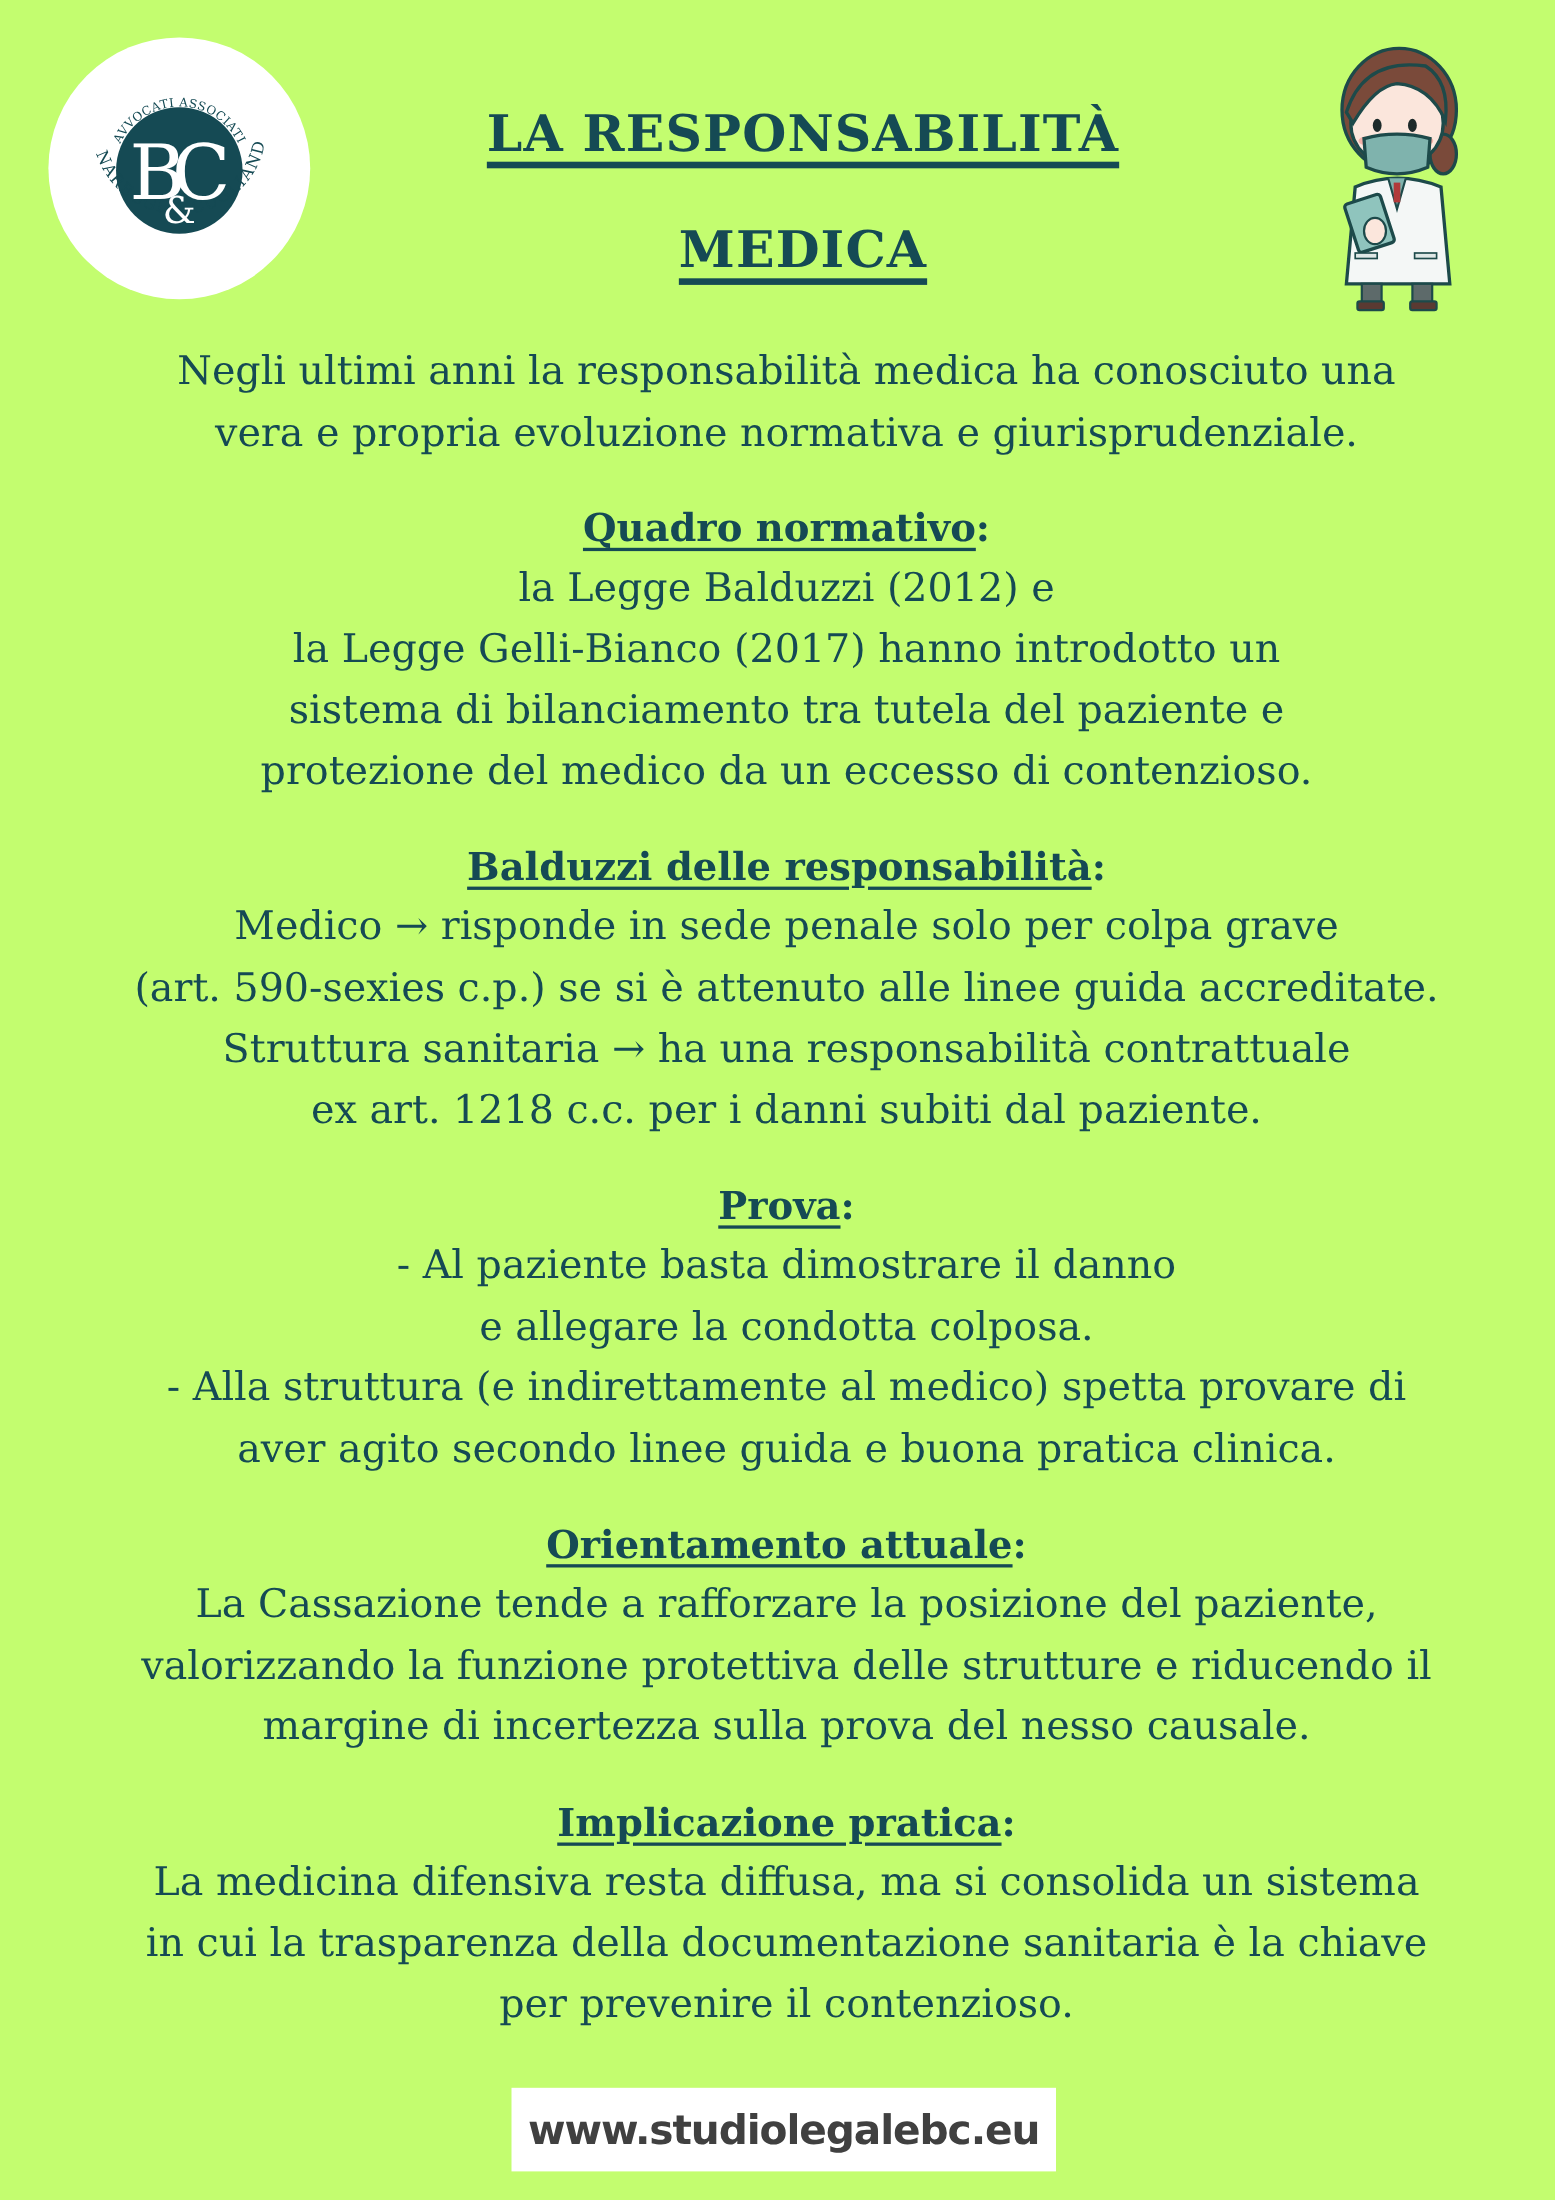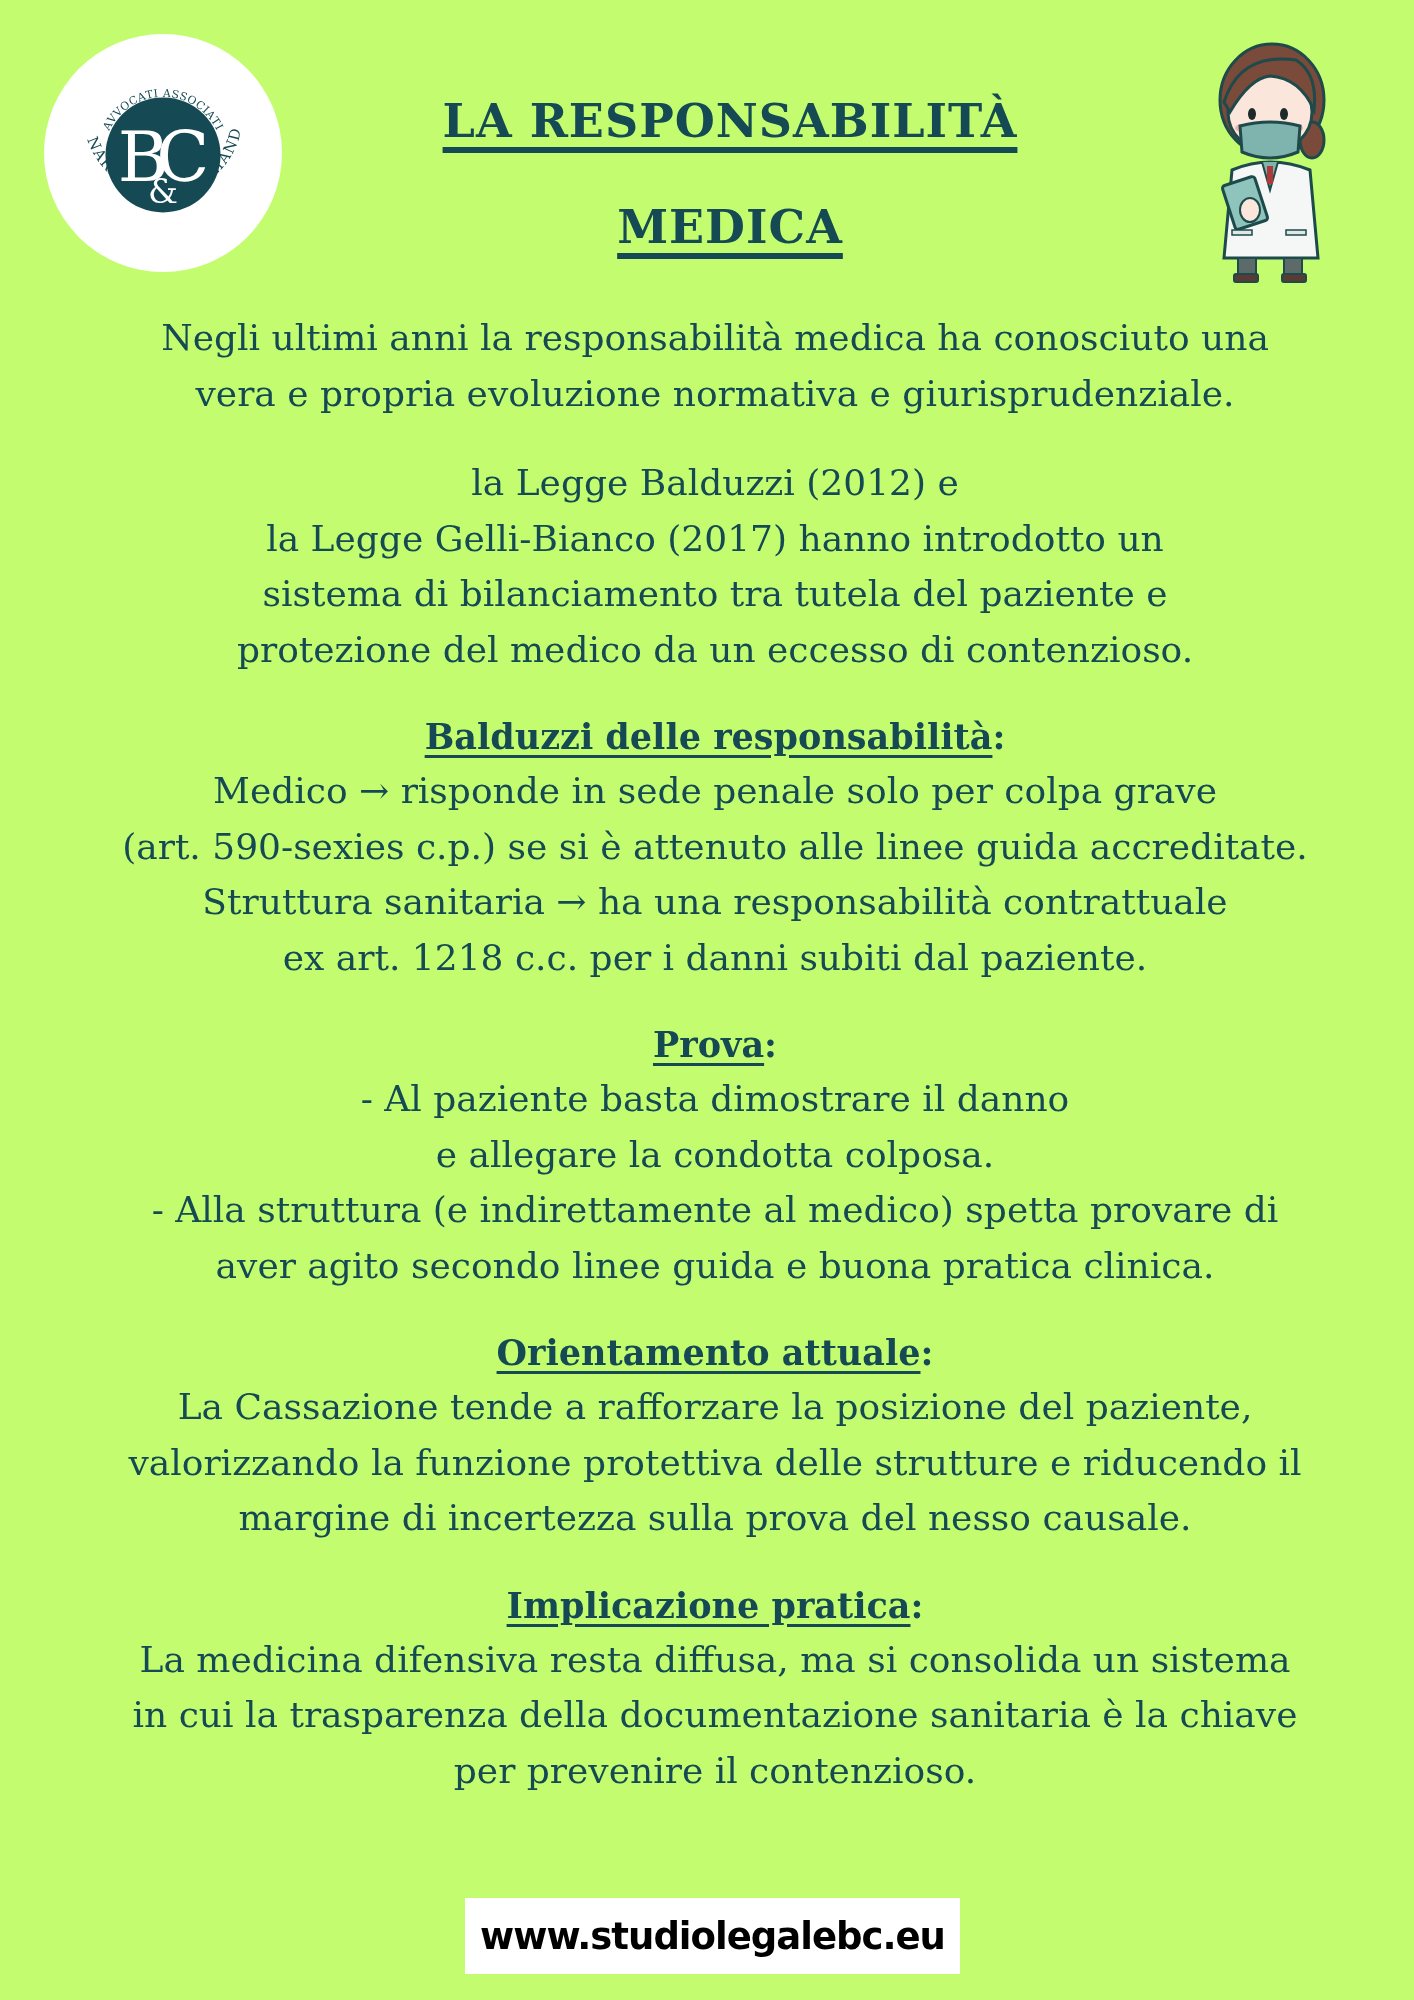--- a/index.html
+++ b/index.html
@@ -36,21 +36,21 @@
   .heading { font-size: 35px; font-weight: bold; line-height: 52px; }
   .heading .h-text { text-decoration: underline; text-decoration-thickness: 3px; text-underline-offset: 6px; }
   .line { display: block; }
   .url-box {
     position: absolute; left: 465px; top: 1898px; width: 495px; height: 76px;
     background: #ffffff;
     display: flex; align-items: center; justify-content: center;
   }
   .url-text {
     font-family: "DejaVu Sans", "Liberation Sans", sans-serif;
-    font-weight: bold; font-size: 37px; color: #000000; letter-spacing: -1px;
+    font-weight: bold; font-size: 37px; color: #404040; letter-spacing: -1px;
     text-decoration: none;
   }
 </style>
 </head>
 <body>
 
 <div class="logo">
   <svg viewBox="0 0 240 240">
     <defs>
       <path id="arcTop" d="M 62 108 A 60 60 0 0 1 178 108"></path>
@@ -108,20 +108,21 @@
   </svg>
 </div>
 
 <div class="content">
   <p class="para">
     <span class="line">Negli ultimi anni la responsabilità medica ha conosciuto una</span>
     <span class="line">vera e propria evoluzione normativa e giurisprudenziale.</span>
   </p>
 
   <div class="section">
+    <div class="heading"><span class="h-text">Quadro normativo</span><span>:</span></div>
     <p class="para">
       <span class="line">la Legge Balduzzi (2012) e</span>
       <span class="line">la Legge Gelli-Bianco (2017) hanno introdotto un</span>
       <span class="line">sistema di bilanciamento tra tutela del paziente e</span>
       <span class="line">protezione del medico da un eccesso di contenzioso.</span>
     </p>
   </div>
 
   <div class="section">
     <div class="heading"><span class="h-text">Balduzzi delle responsabilità</span><span>:</span></div>

